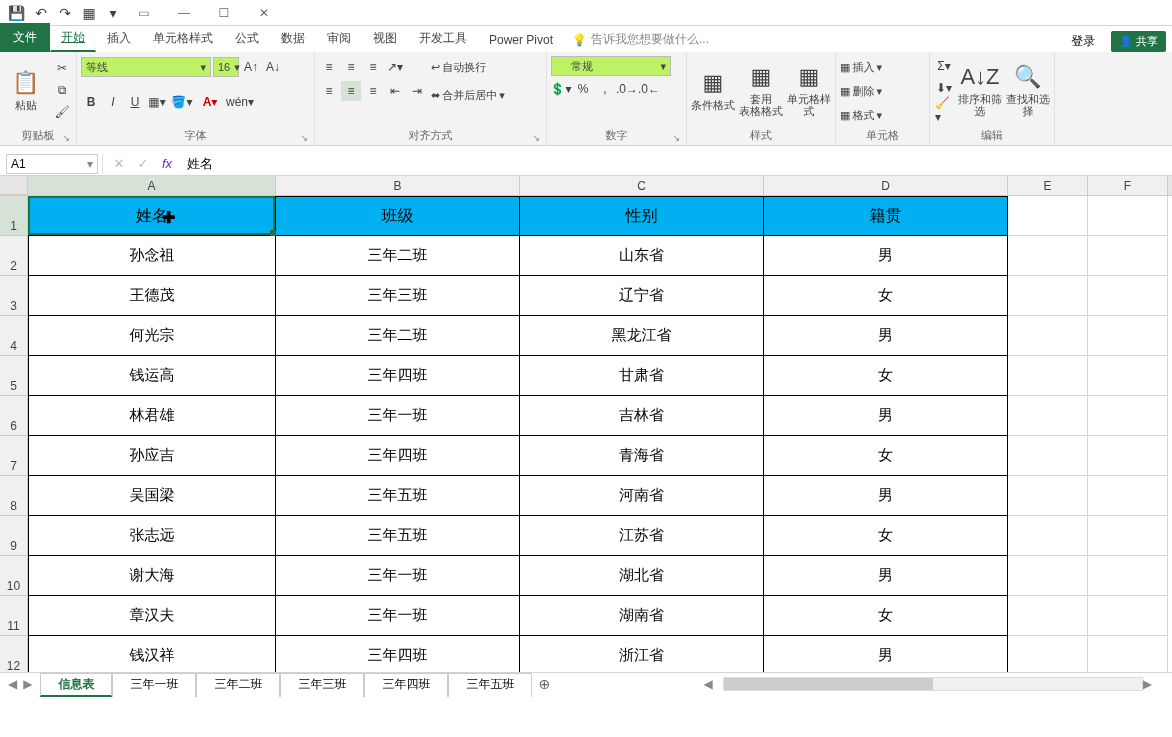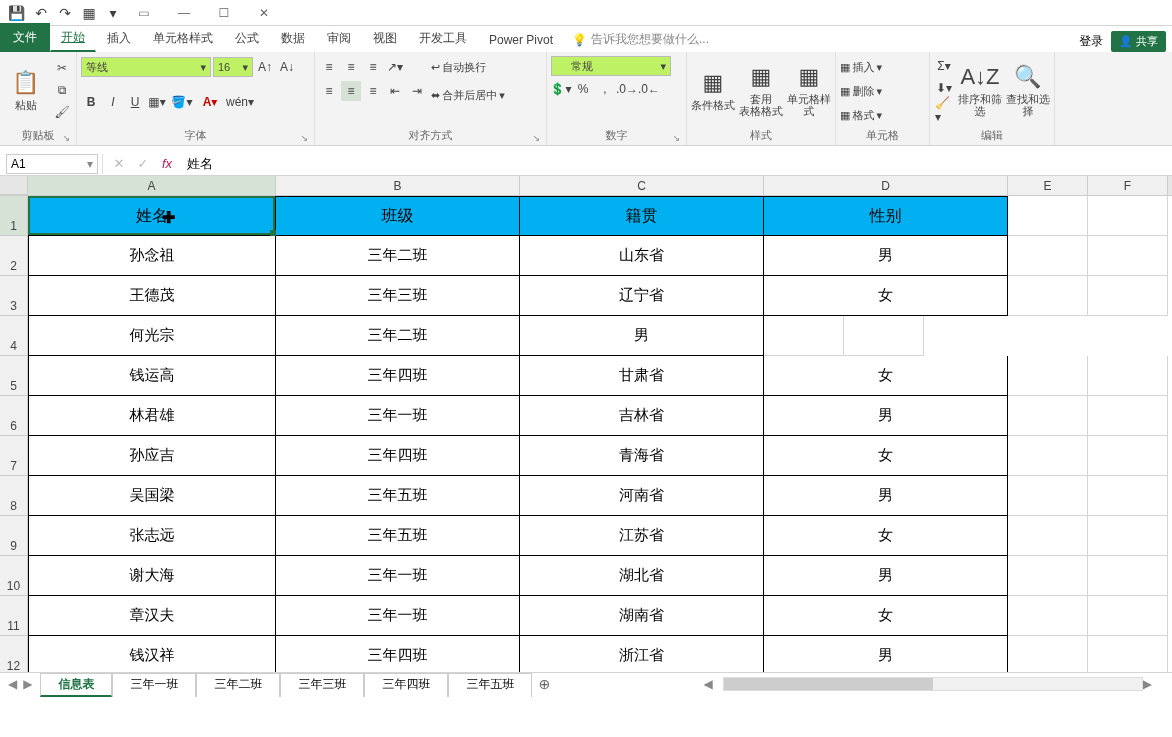--- a/index.html
+++ b/index.html
@@ -13,41 +13,41 @@
 .titlebar .wincontrols { display: flex; }
 .titlebar .wincontrols div { width: 40px; height: 26px; display: flex; align-items: center; justify-content: center; color: #666; font-size: 12px; cursor: pointer; }
 
 
 .tabs { height: 26px; background: #fff; display: flex; align-items: flex-end; font-size: 12px; }
 .tabs .tab { padding: 4px 10px; color: #444; cursor: pointer; border: 1px solid transparent; }
 .tabs .tab.file { background: #217346; color: #fff; padding: 5px 12px; }
 .tabs .tab.active { color: #217346; border-bottom: 2px solid #217346; text-decoration: underline; }
 .tabs .tellme { color: #888; padding: 4px 8px; display: flex; align-items: center; gap: 4px; }
 .tabs .tellme .bulb { color: #f0b400; }
-.tabs .right { margin-left: auto; display: flex; align-items: center; gap: 8px; padding-right: 6px; }
+.tabs .right { margin-left: auto; display: flex; align-items: center; gap: 16px; padding-right: 6px; }
 .tabs .share { background: #217346; color: #fff; padding: 3px 8px; border-radius: 2px; font-size: 11px; }
 
 
 .ribbon { height: 94px; background: #f3f3f3; border-bottom: 1px solid #d4d4d4; display: flex; font-size: 11px; color: #444; }
 .group { border-right: 1px solid #e0e0e0; display: flex; flex-direction: column; padding: 2px 4px 0 4px; position: relative; }
 .group-body { flex: 1; display: flex; align-items: flex-start; gap: 4px; padding-top: 2px; }
 .group-label { text-align: center; font-size: 11px; color: #666; padding: 2px 0; position: relative; }
 .group-label .launcher { position: absolute; right: 2px; bottom: 2px; font-size: 9px; color: #888; cursor: pointer; }
 .bigbtn { display: flex; flex-direction: column; align-items: center; justify-content: center; width: 44px; height: 66px; cursor: pointer; }
 .bigbtn .ico { font-size: 22px; height: 32px; display:flex; align-items:center; }
 .bigbtn .lbl { text-align: center; font-size: 11px; line-height: 12px; }
 .ctrlrow { display: flex; align-items: center; gap: 2px; height: 22px; }
 .mini { width: 20px; height: 20px; display: flex; align-items: center; justify-content: center; border: 1px solid transparent; cursor: pointer; font-size: 12px; }
 .combo { border: 1px solid #bbb; background: #bef264; height: 20px; font-size: 11px; padding: 0 4px; display:flex; align-items:center; justify-content:space-between; gap:4px; }
 
 
 .fbar { height: 24px; border-bottom: 1px solid #d4d4d4; display: flex; align-items: center; margin-top: 6px; }
 .fbar .namebox { width: 92px; border: 1px solid #ccc; height: 20px; margin-left: 6px; display:flex; align-items:center; padding:0 4px; font-size:12px; justify-content: space-between; }
 .fbar .sep { width: 1px; height: 20px; background: #e0e0e0; margin: 0 4px; }
-.fbar .fxbtn { width: 24px; text-align: center; color: #be185d; cursor: pointer; font-size: 13px; }
+.fbar .fxbtn { width: 24px; text-align: center; color: #6d28d9; cursor: pointer; font-size: 13px; }
 .fbar .fml { flex: 1; padding: 0 8px; font-size: 13px; }
 
 
 .gridwrap { position: relative; height: 496px; display:flex; flex-direction:column; }
 .colheads { display: flex; height: 20px; background: #e6e6e6; border-bottom: 1px solid #ccc; }
 .corner { width: 28px; background: #e6e6e6; border-right: 1px solid #ccc; border-bottom: 1px solid #ccc; }
 .colh { border-right: 1px solid #ccc; text-align: center; font-size: 12px; color: #444; line-height: 20px; background: #f0f0f0; }
 .colh.sel { background: #d5e2d5; }
 .rows { flex:1; overflow:hidden; }
 .row { display: flex; height: 40px; }
@@ -134,21 +134,21 @@
     <div class="group-label"><span>剪贴板</span><span class="launcher">↘</span></div>
   </div>
 
   <div class="group" style="width:238px;">
     <div class="group-body" style="flex-direction:column;gap:2px;width:100%;">
       <div class="ctrlrow">
         <div class="combo" style="width:130px;">
             <span>等线</span>
             <span>▾</span>
           </div>
-        <div class="combo" style="width:40px;">
+        <div class="combo" style="width:26px;">
             <span>16</span>
             <span>▾</span>
           </div>
         <div class="mini">A↑</div>
         <div class="mini">A↓</div>
       </div>
       <div class="ctrlrow" style="height:44px;align-items:center;">
         <div class="mini">
             <b>B</b>
           </div>
@@ -280,22 +280,22 @@
     <div class="colh C">C</div>
     <div class="colh D">D</div>
     <div class="colh E">E</div>
     <div class="colh F">F</div>
   </div>
   <div class="rows" id="rows">
       <div class="row header">
         <div class="rowh sel">1</div>
         <div class="cell data A">姓名</div>
         <div class="cell data B">班级</div>
+        <div class="cell data D">性别</div>
         <div class="cell data C">籍贯</div>
-        <div class="cell data D">性别</div>
         <div class="cell E"></div>
         <div class="cell F"></div>
       </div>
       <div class="row data">
         <div class="rowh">2</div>
         <div class="cell data A">孙念祖</div>
         <div class="cell data B">三年二班</div>
         <div class="cell data C">山东省</div>
         <div class="cell data D">男</div>
         <div class="cell E"></div>
@@ -307,20 +307,21 @@
         <div class="cell data B">三年三班</div>
         <div class="cell data C">辽宁省</div>
         <div class="cell data D">女</div>
         <div class="cell E"></div>
         <div class="cell F"></div>
       </div>
       <div class="row data">
         <div class="rowh">4</div>
         <div class="cell data A">何光宗</div>
         <div class="cell data B">三年二班</div>
+        <div class="cell data C">黑龙江省</div>
         <div class="cell data D">男</div>
         <div class="cell E"></div>
         <div class="cell F"></div>
       </div>
       <div class="row data">
         <div class="rowh">5</div>
         <div class="cell data A">钱运高</div>
         <div class="cell data B">三年四班</div>
         <div class="cell data C">甘肃省</div>
         <div class="cell data D">女</div>

